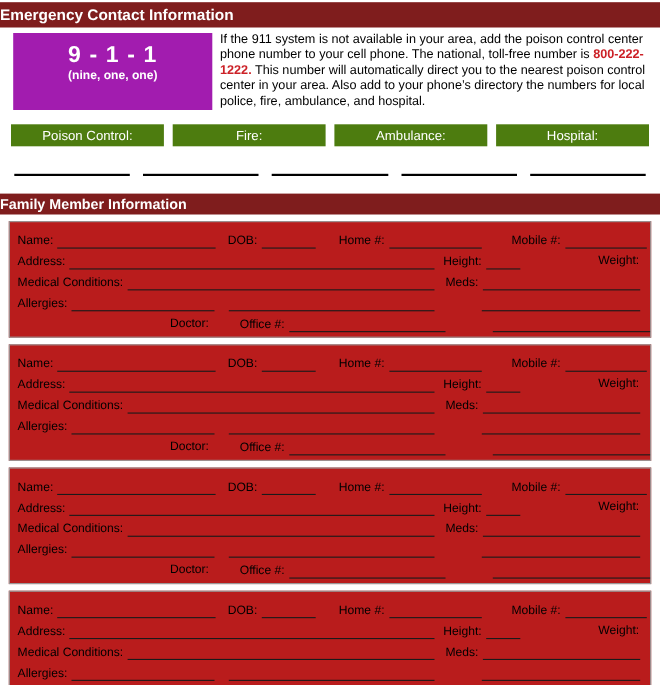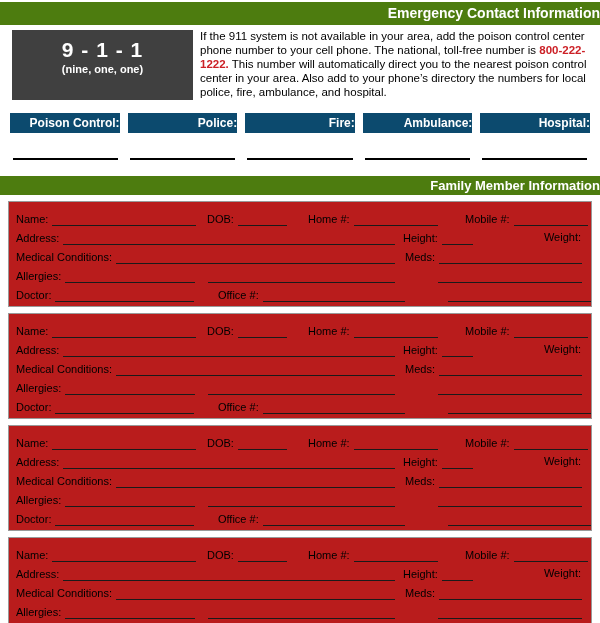--- a/index.html
+++ b/index.html
@@ -1,34 +1,34 @@
 <!DOCTYPE html>
 <html><head>
 <meta charset="utf-8">
 <style>
   * { margin:0; padding:0; box-sizing:border-box; }
   html,body { width:600px; height:623px; overflow:hidden; background:#fff;
     font-family:"Liberation Sans", sans-serif; color:#000; }
   .page { width:600px; height:623px; overflow:hidden; padding-top:2px; }
 
-  .black-bar { background:#4d7c0f; color:#fff; text-align:right; font-weight:bold; }
+  .black-bar { background:#7f1d1d; color:#fff; text-align:left; font-weight:bold; }
   .title-bar { height:23px; line-height:23px; font-size:14px; }
 
   .intro { display:flex; margin:5px 12px 0 12px; }
-  .red-box { width:181px; min-height:66px; background:#404040; color:#fff;
+  .red-box { width:181px; min-height:66px; background:#a21caf; color:#fff;
     text-align:center; padding-top:8px; flex:0 0 181px; }
   .red-box .num { font-size:21px; font-weight:bold; letter-spacing:1px; line-height:24px; }
   .red-box .spelled { font-size:11px; font-weight:bold; line-height:14px; }
   .red-box .sub { font-size:12.5px; font-weight:bold; line-height:15px; }
   .intro-text { flex:1; margin-left:7px; font-size:11.5px; line-height:13.9px; }
   .intro-text .phone { color:#CC2127; font-weight:bold; }
 
   .contact-row { display:flex; gap:8px; margin:13px 10px 0 10px; }
-  .contact-box { flex:1; background:#0c4a6e; color:#fff; height:20px; line-height:20px;
-    text-align:right; font-weight:bold; font-size:12px; }
+  .contact-box { flex:1; background:#4d7c0f; color:#fff; height:20px; line-height:20px;
+    text-align:center; font-weight:normal; font-size:12px; }
   .contact-lines { display:flex; gap:12px; margin:25px 13px 0 13px; }
   .contact-line { flex:1; border-top:2px solid #000; height:0; }
 
   .family-bar { height:19px; line-height:19px; font-size:13px; margin-top:16px; }
 
   .members { margin:6px 8px 0 8px; }
   .member-block { border:1px solid #999; background:#b91c1c; padding:5px 0 4px 7px;
     margin-bottom:6px; }
   .frow { display:flex; align-items:flex-end; height:19px; font-size:11px; }
   .seg { display:flex; align-items:flex-end; }
@@ -40,41 +40,40 @@
   .s-home   { width:130px; margin-left:21px; }
   .s-mobile { width:123px; margin-left:27px; }
   .s-address{ width:379px; }
   .s-height { width:70px;  margin-left:8px; }
   .s-weight { width:89px;  margin-left:23px;flex-direction:column; }
   .s-medcond{ width:379px; }
   .s-meds   { width:177px; margin-left:10px; }
   .s-allerg { width:179px; }
   .s-midblank  { width:187px; margin-left:13px; }
   .s-rightblank{ width:144px; margin-left:43px; }
-  .s-doctor { width:179px; }
+  .s-doctor { width:179px;flex-direction:column; }
   .s-office { width:188px; margin-left:24px; }
 </style>
 </head>
 <body>
 
 <div class="page">
 
   <div class="black-bar title-bar">Emergency Contact Information</div>
 
   <div class="intro">
     <div class="red-box">
       <div class="num">9 - 1 - 1</div>
       <div class="spelled">(nine, one, one)</div>
     </div>
     <p class="intro-text"><span>If the 911 system is not available in your area, add the poison control center phone number to your cell phone. The national, toll-free number is </span><span class="phone">800-222-1222.</span><span> This number will automatically direct you to the nearest poison control center in your area. Also add to your phone’s directory the numbers for local police, fire, ambulance, and hospital.</span></p>
   </div>
 
   <div class="contact-row">
     <div class="contact-box">Poison Control:</div>
-    <div class="contact-box">Police:</div>
     <div class="contact-box">Fire:</div>
     <div class="contact-box">Ambulance:</div>
     <div class="contact-box">Hospital:</div>
   </div>
 
   <div class="contact-lines">
     <div class="contact-line"></div>
     <div class="contact-line"></div>
     <div class="contact-line"></div>
     <div class="contact-line"></div>

